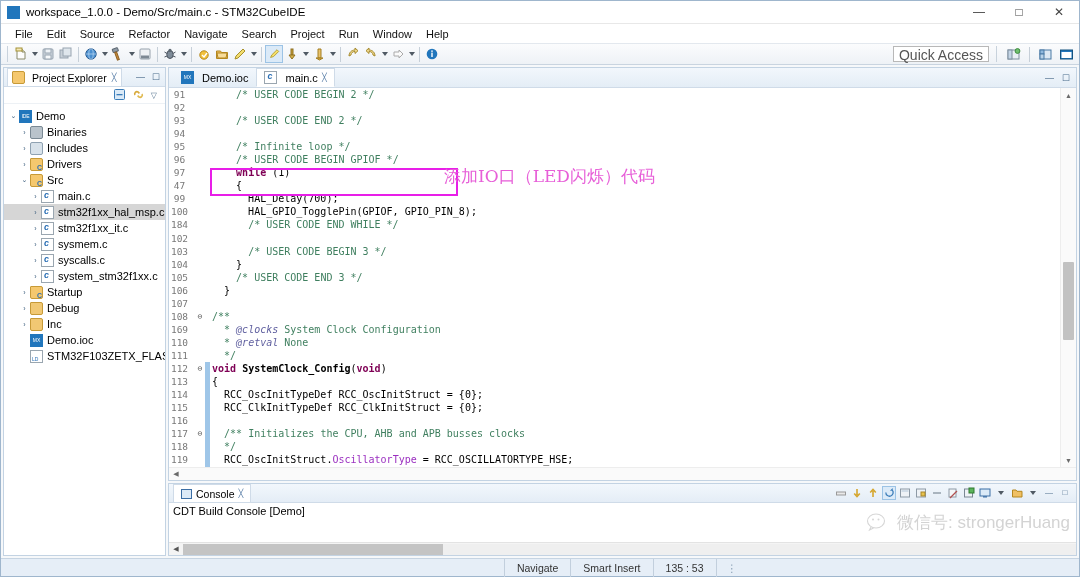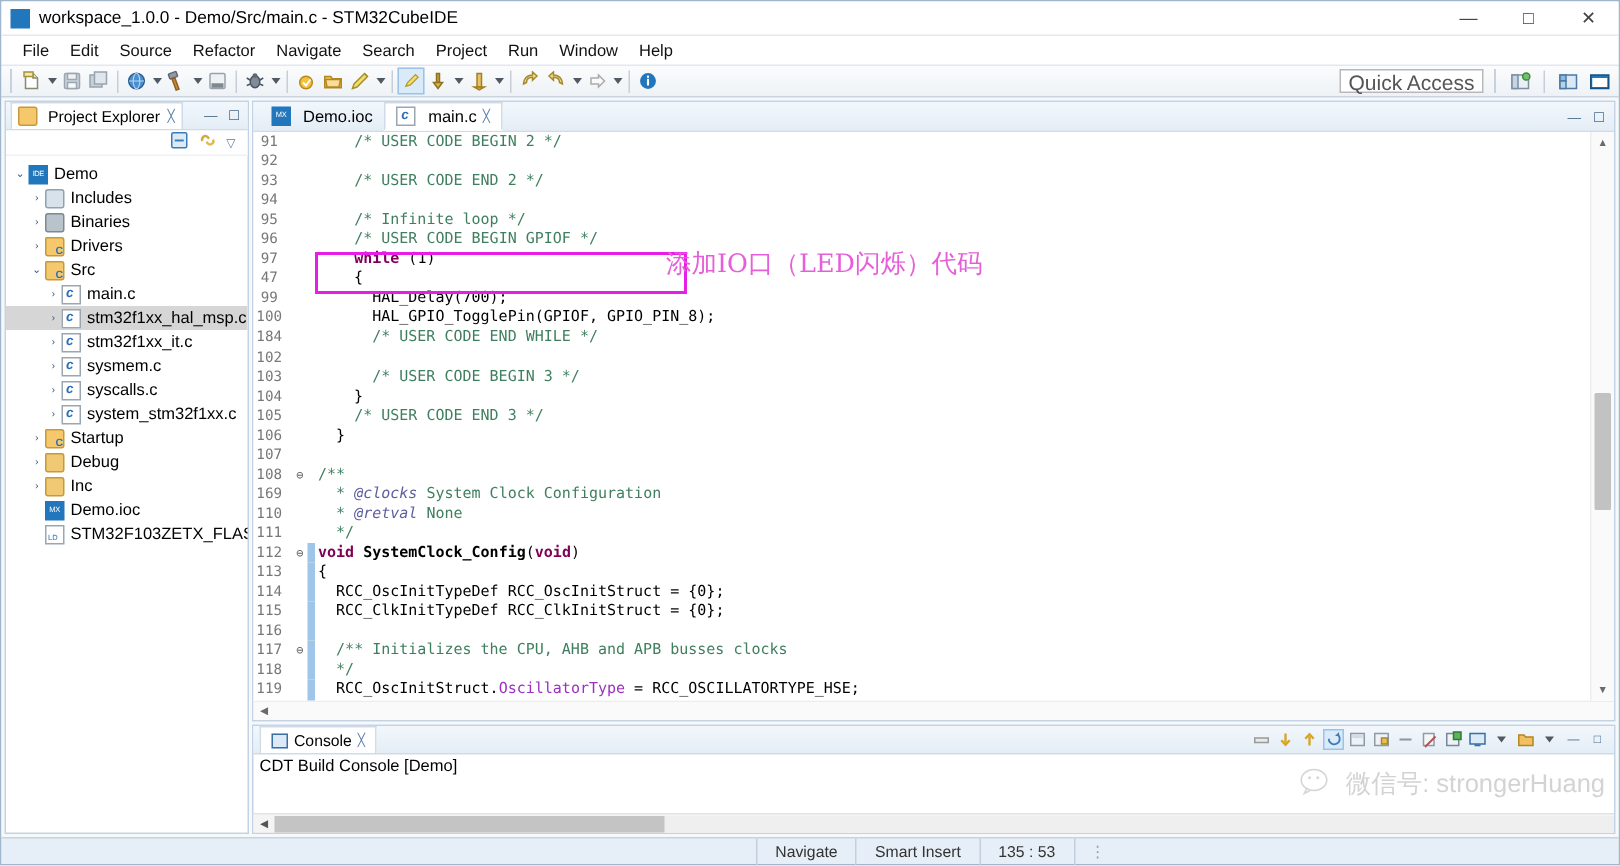--- a/index.html
+++ b/index.html
@@ -227,21 +227,21 @@
   .cs-body{flex:1;position:relative;padding:2px 4px;font-size:11px;}
   .cs-hscroll{
     height:13px;background:#f4f4f4;border-top:1px solid #e3e3e3;display:flex;align-items:center;
   }
   .cs-hs-arrow{width:14px;text-align:center;font-size:7px;color:#555;}
   .cs-hs-track{flex:1;height:11px;background:#efefef;position:relative;}
   .cs-hs-thumb{position:absolute;top:0;left:0;height:11px;background:#c4c4c4;}
 
   .watermark{
     position:absolute; right:6px; top:8px;
-    display:flex;align-items:flex-start;gap:5px;
+    display:flex;align-items:flex-end;gap:5px;
     color:#cfcfcf; font-size:17px; opacity:.9;
     font-family:"Liberation Sans",sans-serif;
     pointer-events:none;
   }
 
   
   .statusbar{
     height:18px;flex:0 0 18px;display:flex;align-items:center;
     background:#e6eef7;border-top:1px solid #c6d4e2;font-size:10.5px;color:#333;
   }
@@ -480,27 +480,27 @@
         <span style="color:#5f7c96;font-size:8px;">▽</span>
       </div>
       <div class="tree">
           <div class="row" style="padding-left: 4px;">
             <span class="twisty">⌄</span>
             <span class="ic ic-ide"></span>
             <span class="lbl">Demo</span>
           </div>
           <div class="row" style="padding-left: 15px;">
             <span class="twisty">›</span>
+            <span class="ic ic-bin"></span>
+            <span class="lbl">Binaries</span>
+          </div>
+          <div class="row" style="padding-left: 15px;">
+            <span class="twisty">›</span>
             <span class="ic ic-inc"></span>
             <span class="lbl">Includes</span>
-          </div>
-          <div class="row" style="padding-left: 15px;">
-            <span class="twisty">›</span>
-            <span class="ic ic-bin"></span>
-            <span class="lbl">Binaries</span>
           </div>
           <div class="row" style="padding-left: 15px;">
             <span class="twisty">›</span>
             <span class="ic ic-folder src"></span>
             <span class="lbl">Drivers</span>
           </div>
           <div class="row" style="padding-left: 15px;">
             <span class="twisty">⌄</span>
             <span class="ic ic-folder src"></span>
             <span class="lbl">Src</span>

